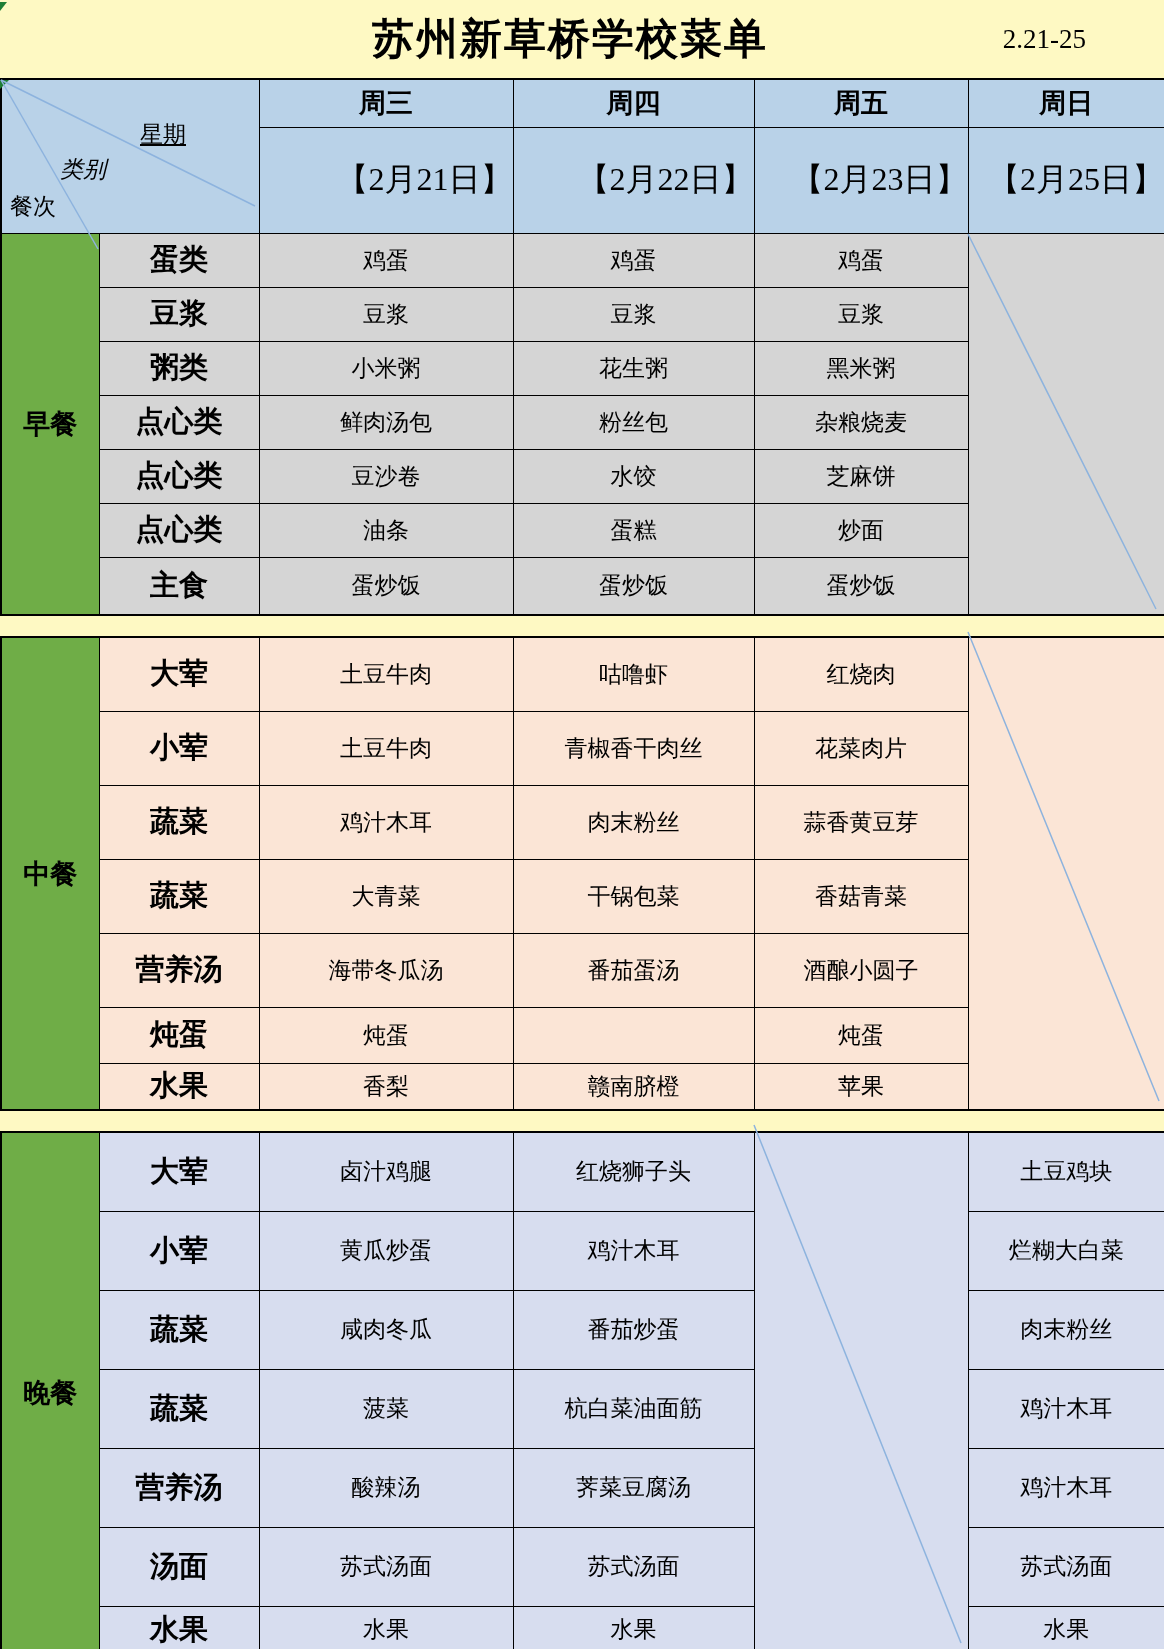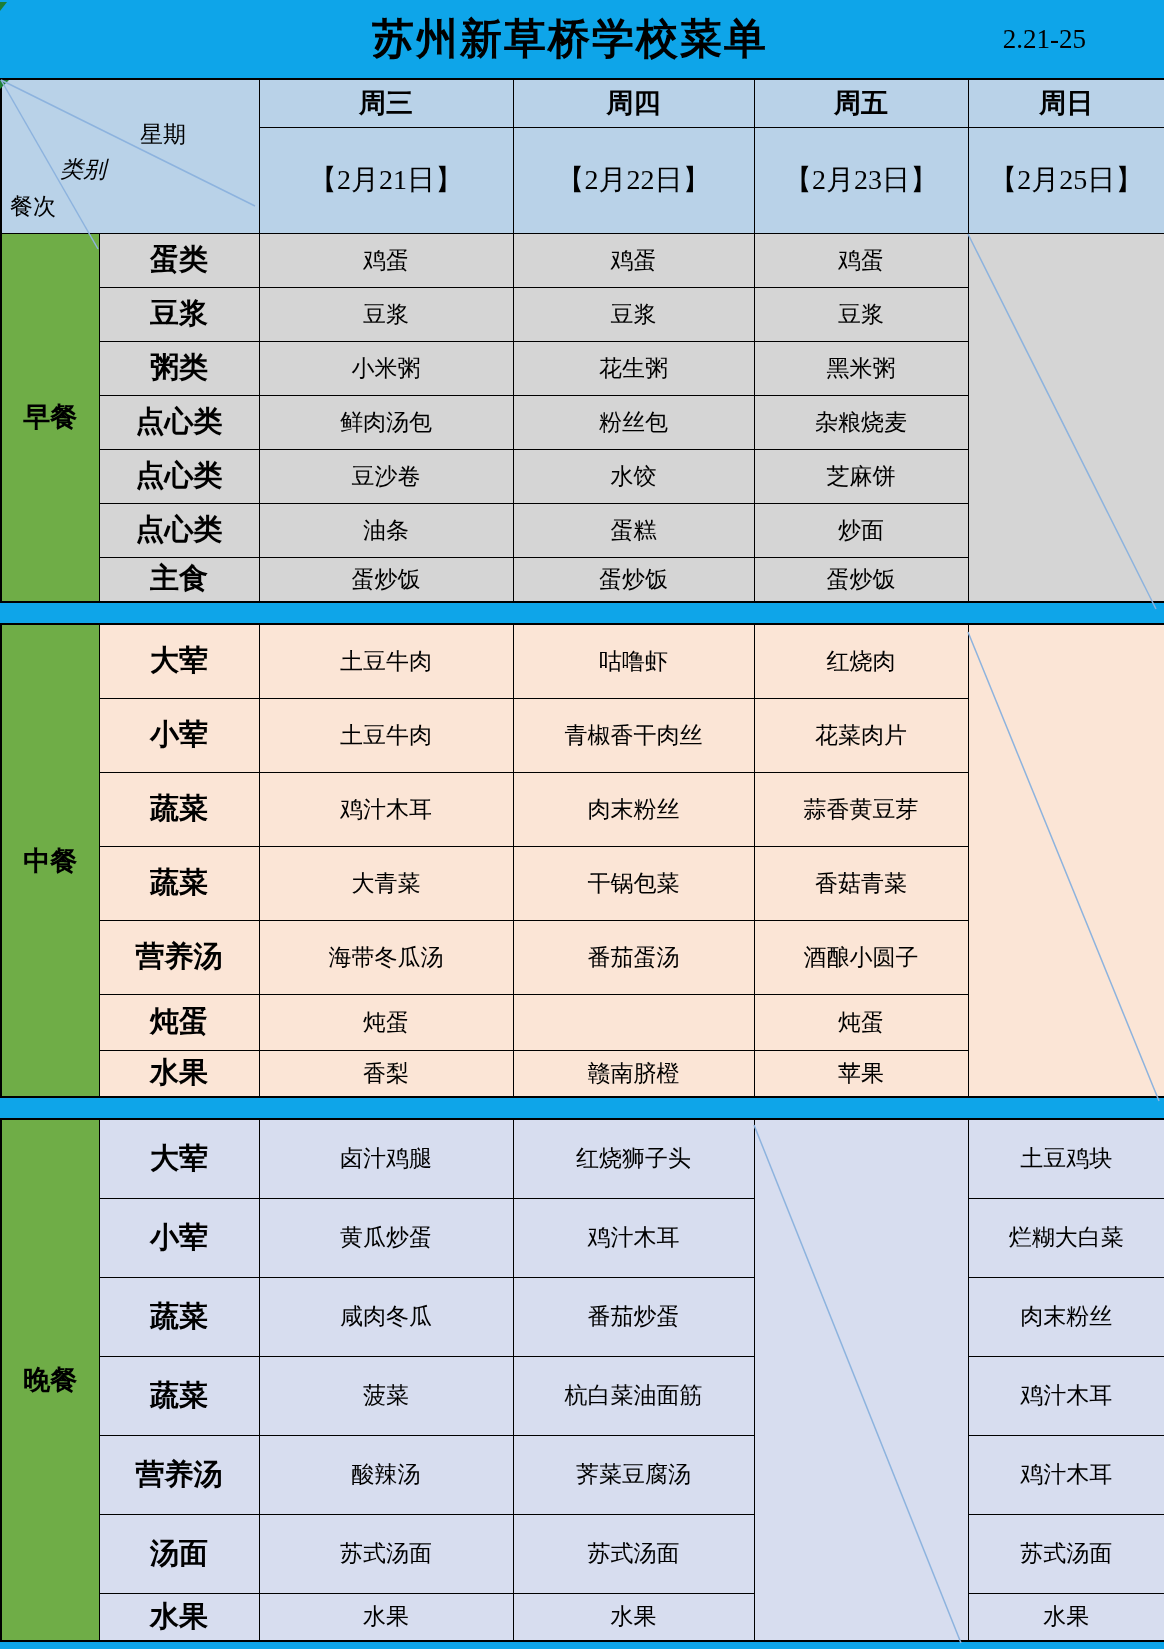--- a/index.html
+++ b/index.html
@@ -1,19 +1,19 @@
 <!DOCTYPE html>
 <html style="--header-blue: #B9D2E8; --meal-green: #6FAD47; --breakfast-gray: #D5D5D5; --lunch-peach: #FBE5D6; --dinner-blue: #D7DDEF; --diagonal-blue: #8DB3DE; --border-black: #000000; --marker-green: #1E7E34;"><head>
 <meta charset="utf-8">
 <style>
   html,body{margin:0;padding:0;background:#fff;}
   .page{
     position:relative;
     width:1164px;height:1649px;
-    background:#0ea5e9;
+    background:#fef9c3;
     font-family:"Liberation Serif","DejaVu Serif",serif;
     color:#000;
     overflow:hidden;
   }
   
   .titlebar{position:relative;height:78px;}
   .title{
     position:absolute;left:50%;top:50%;
     transform:translate(-53%,-50%);
     margin:0;font-size:42px;font-weight:700;letter-spacing:2px;white-space:nowrap;
@@ -33,24 +33,24 @@
   col.c3{width:241px}col.c4{width:214px}col.c5{width:197px}
   td{
     border:1px solid var(--border-black,#000);
     text-align:center;vertical-align:middle;
     padding:0;overflow:hidden;white-space:nowrap;
   }
   tr.r-weekday{height:48px}
   tr.r-date{height:106px}
   .corner,.weekday,.date{background:var(--header-blue,#B9D2E8);}
   .weekday{font-size:27px;font-weight:600;}
-  .date{font-size:28px;}
+  .date{font-size:32px;text-align:right;}
   .corner{position:relative;}
   .corner span{position:absolute;font-size:23px;white-space:nowrap;}
-  .cw{left:138px;top:39px;}
+  .cw{left:138px;top:39px;text-decoration:underline;}
   .cc{left:58px;top:74px;font-style:italic;}
   .cm{left:8px;top:111px;}
   .meal{
     background:var(--meal-green,#6FAD47);
     font-size:27px;font-weight:700;
   }
   .cat{font-weight:700;font-size:29px;}
   .item{font-size:23px;}
   table.sec0 .cat,table.sec0 .item,table.sec0 .diag{background:var(--breakfast-gray,#D5D5D5);}
   table.sec1 .cat,table.sec1 .item,table.sec1 .diag{background:var(--lunch-peach,#FBE5D6);}
@@ -134,21 +134,21 @@
           <td class="item">豆沙卷</td>
           <td class="item">水饺</td>
           <td class="item">芝麻饼</td>
         </tr>
         <tr style="height: 54px;">
           <td class="cat">点心类</td>
           <td class="item">油条</td>
           <td class="item">蛋糕</td>
           <td class="item">炒面</td>
         </tr>
-        <tr style="height: 45px; padding-left: 29px;">
+        <tr style="height: 58px; padding-left: 29px;">
           <td class="cat">主食</td>
           <td class="item">蛋炒饭</td>
           <td class="item">蛋炒饭</td>
           <td class="item">蛋炒饭</td>
         </tr>
       </tbody>
   </table>
 
   <table class="menu sec1">
     <colgroup>

